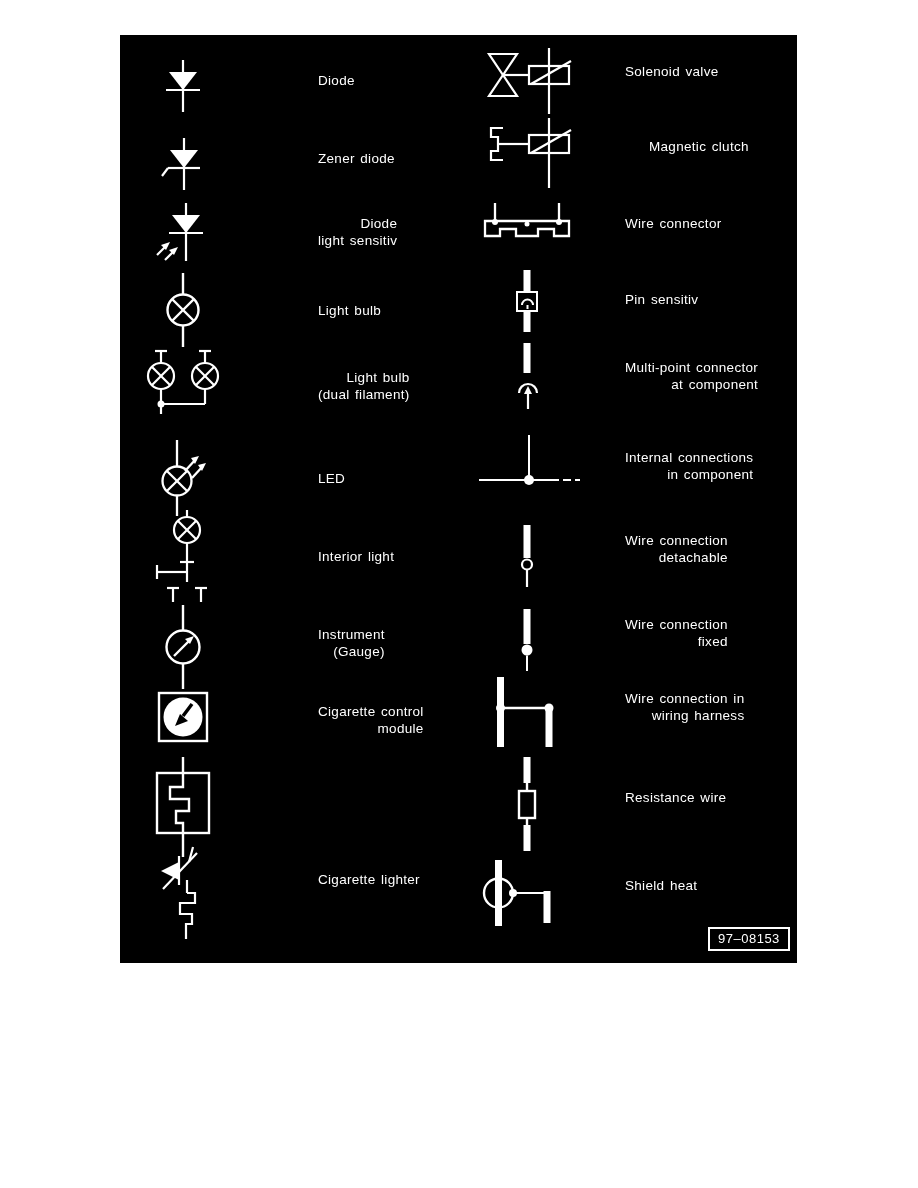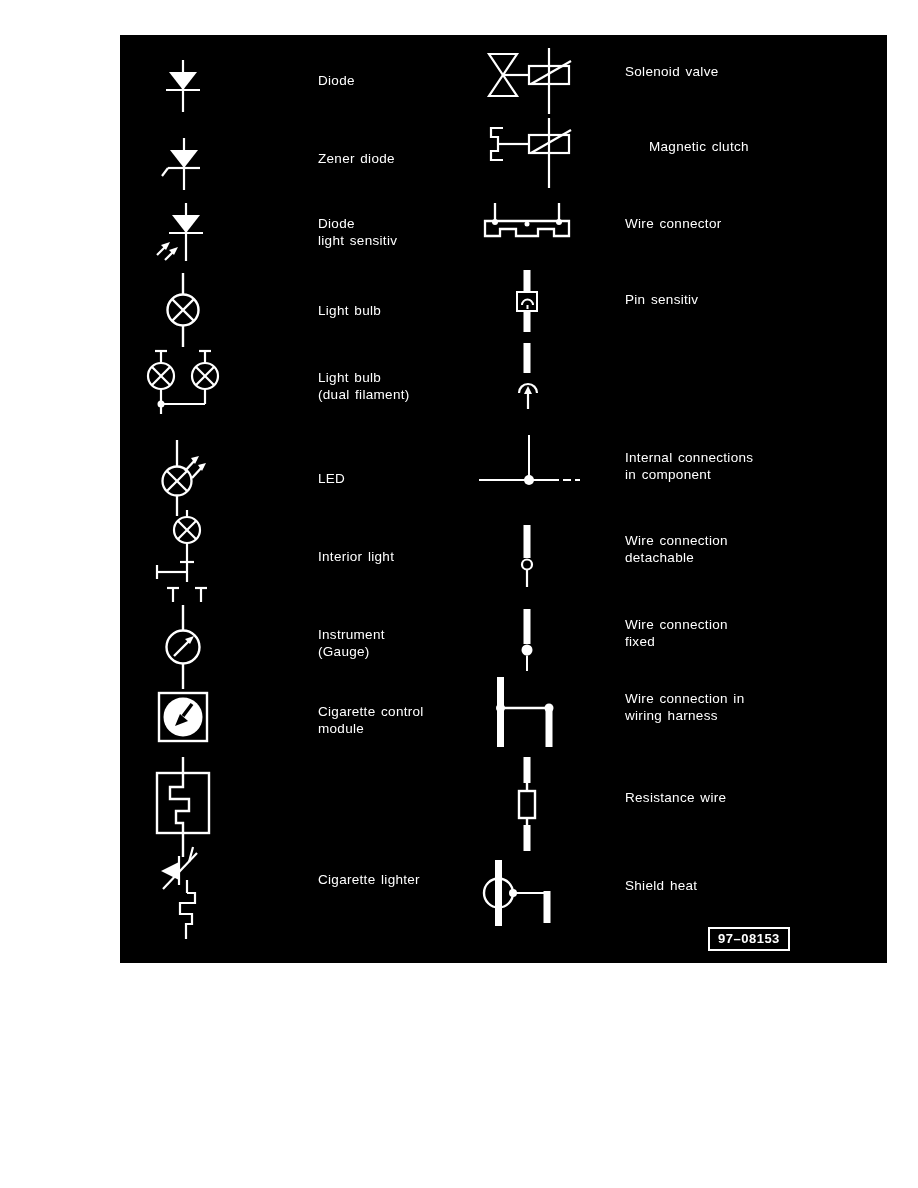--- a/index.html
+++ b/index.html
@@ -2,34 +2,35 @@
 <html><head>
 <meta charset="utf-8">
 <style>
   html,body{margin:0;padding:0;}
   body{
     width:918px;height:1188px;position:relative;
     background:#ffffff;
     font-family:"Liberation Sans", sans-serif;
   }
   .panel{
-    position:absolute;left:120px;top:35px;width:767px;height:928px;
+    position:absolute;left:120px;top:35px;width:677px;height:928px;
     background:#000000;
+    text-align:right;
   }
   .sym{position:absolute;}
   .lbl{
     position:absolute;
     color:#ffffff;
     font-size:13.5px;line-height:17px;letter-spacing:0.3px;word-spacing:1.5px;
     white-space:pre-line;
   }
   .codebox{
     position:absolute;left:588px;top:892px;
     border:2px solid #ffffff;background:#000000;color:#ffffff;
-    font-size:13px;font-weight:bold;letter-spacing:0.5px;
+    font-size:13px;font-weight:normal;letter-spacing:0.5px;
     padding:2px 8px 3px 8px;
   }
   svg{display:block;overflow:visible;}
 </style>
 </head>
 <body>
 
 <div class="panel">
 
   <div class="sym" style="left:41px;top:25px">
@@ -277,20 +278,22 @@
   <div class="lbl" style="left:198px;top:591px">Instrument
 (Gauge)</div>
   <div class="lbl" style="left:198px;top:668px">Cigarette control
 module</div>
   <div class="lbl" style="left:198px;top:836px">Cigarette lighter</div>
 
   <div class="lbl" style="left:505px;top:28px">Solenoid valve</div>
   <div class="lbl" style="left:529px;top:103px">Magnetic clutch</div>
   <div class="lbl" style="left:505px;top:180px">Wire connector</div>
   <div class="lbl" style="left:505px;top:256px">Pin sensitiv</div>
+  <div class="lbl" style="left:505px;top:324px">Multi-point connector
+at component</div>
   <div class="lbl" style="left:505px;top:414px">Internal connections
 in component</div>
   <div class="lbl" style="left:505px;top:497px">Wire connection
 detachable</div>
   <div class="lbl" style="left:505px;top:581px">Wire connection
 fixed</div>
   <div class="lbl" style="left:505px;top:655px">Wire connection in
 wiring harness</div>
   <div class="lbl" style="left:505px;top:754px">Resistance wire</div>
   <div class="lbl" style="left:505px;top:842px">Shield heat</div>

